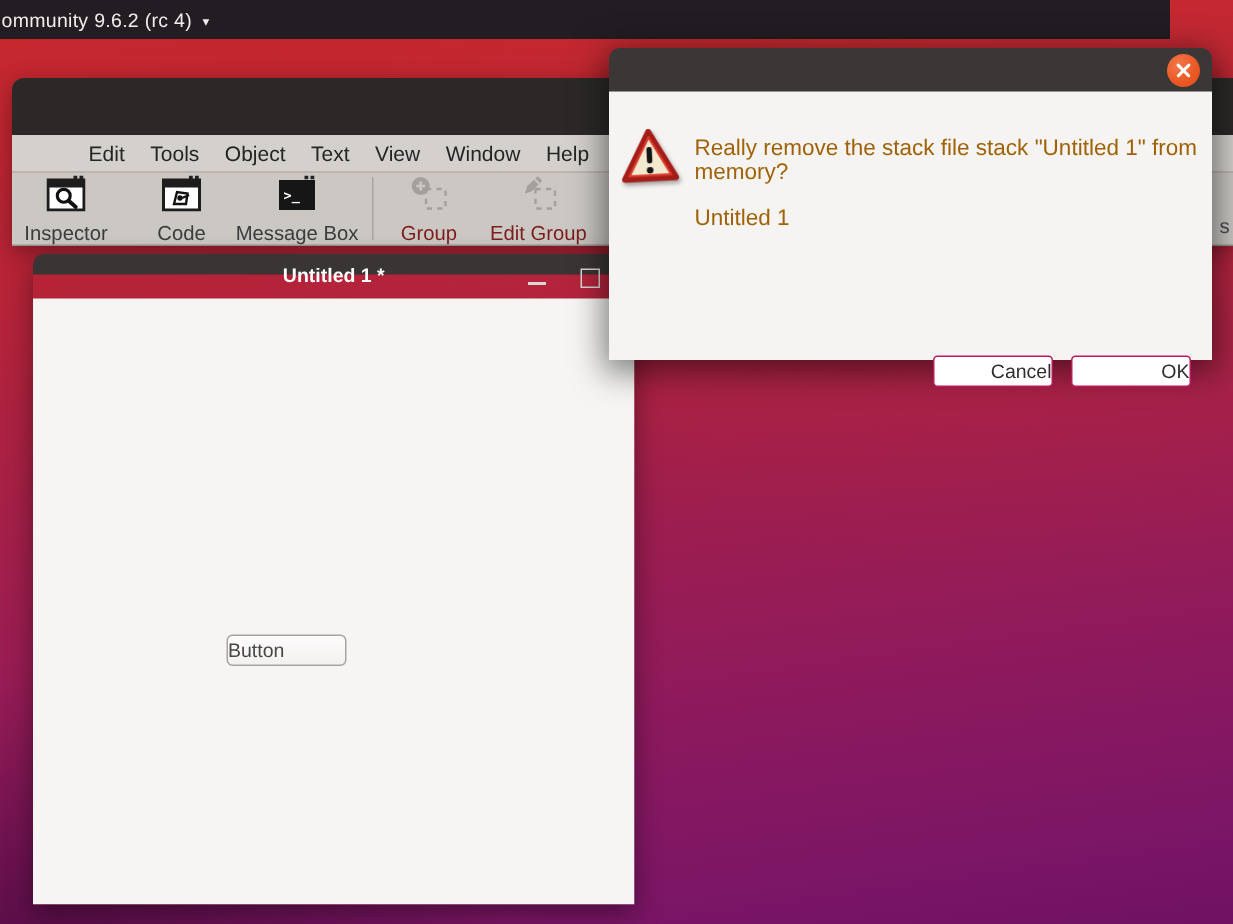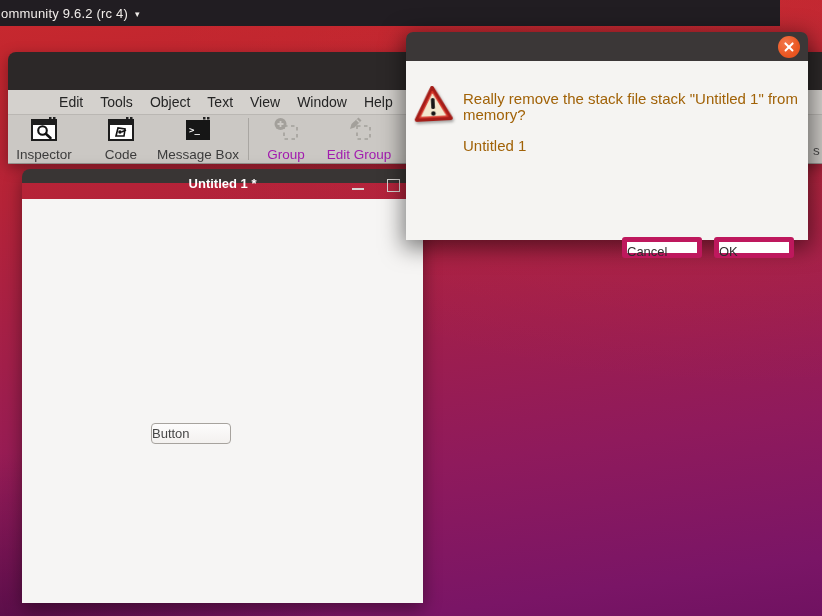--- a/index.html
+++ b/index.html
@@ -39,21 +39,21 @@
   .menubar .menu-item:first-child { margin-left:3px;margin-top:38px; }
   .toolbar {
     position:absolute; left:0; top:63px; width:100%; height:49px;
     background:#cbc8c4; border-bottom:1px solid #96938f;
   }
   .tool-item {
     position:absolute; top:2px; transform:translateX(-50%);
     display:flex; flex-direction:column; align-items:center; width:110px;
   }
   .tool-item .tool-label { font-size:13.5px; color:#3c3c3c; margin-top:2px; white-space:nowrap; }
-  .tool-item.disabled .tool-label { color:#a21caf; }
+  .tool-item.disabled .tool-label { color:#7f1d1d; }
   .tool-sep { position:absolute; left:240px; top:3px; width:1px; height:42px; background:#a9a6a2; }
   .toolbar-partial-right {
     position:absolute; left:805px; top:28px; font-size:13.5px; color:#4a4a4a; letter-spacing:3px; white-space:nowrap;
   }
 
   
   .stack-window {
     position:absolute; left:22px; top:169px; width:401px; height:434px;
     border-radius:8px 8px 0 0; overflow:hidden;
     box-shadow:0 6px 18px rgba(0,0,0,.4);
@@ -117,22 +117,22 @@
   }
   .warning-icon { position:absolute; left:8px; top:25px; width:38px; height:38px;
     filter:drop-shadow(1.5px 2px 1.5px rgba(0,0,0,.35)); transform:rotate(-3deg); }
   .dialog-text {
     position:absolute; left:57px; top:30px; width:335px;
     font-size:15px; line-height:16px; color:#a16207;
   }
   .dialog-text .stack-list { margin-top:15px; }
   .dialog-btn {
     position:absolute; top:176px; width:80px; height:21px;
-    background:#ffffff; border:5px solid #be185d; border-radius:3px;
-    font-size:13px; color:#2e2e2e; text-align:left; line-height:19px;
+    background:#ffffff; border:1px solid #be185d; border-radius:3px;
+    font-size:13px; color:#2e2e2e; text-align:right; line-height:19px;
   }
   .btn-cancel { left:216px; }
   .btn-ok { left:308px; }
 </style>
 </head>
 <body>
 
 <div class="screen">
 
   <div class="top-panel">

